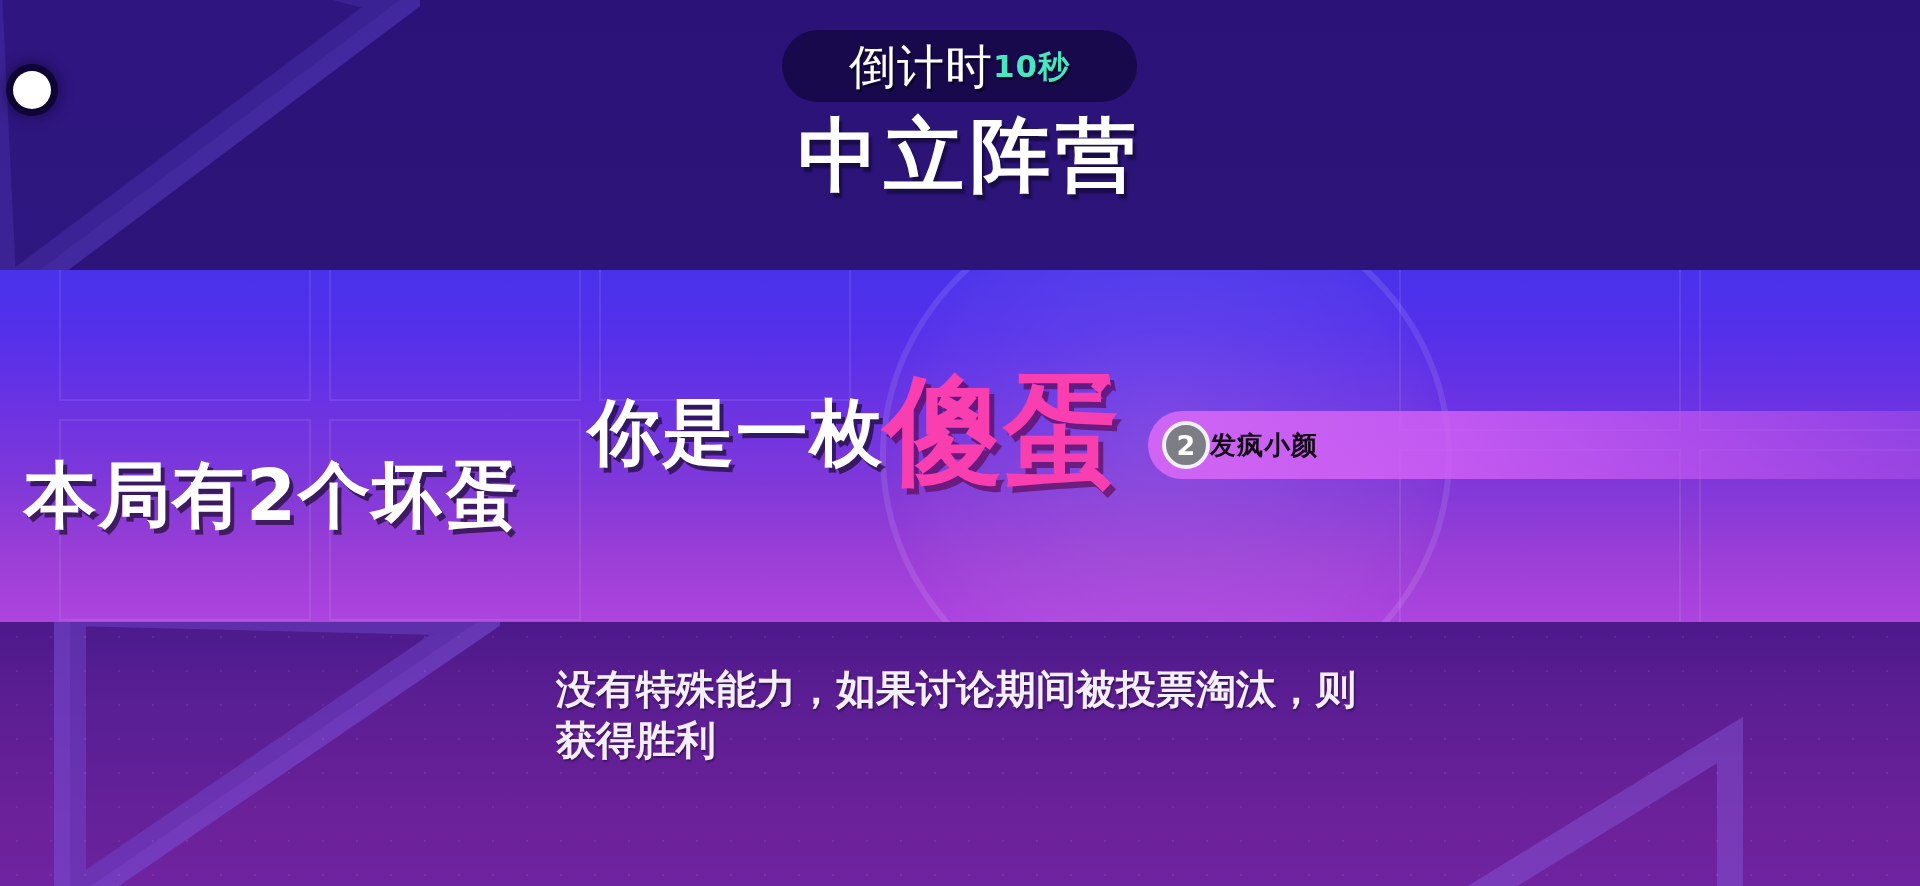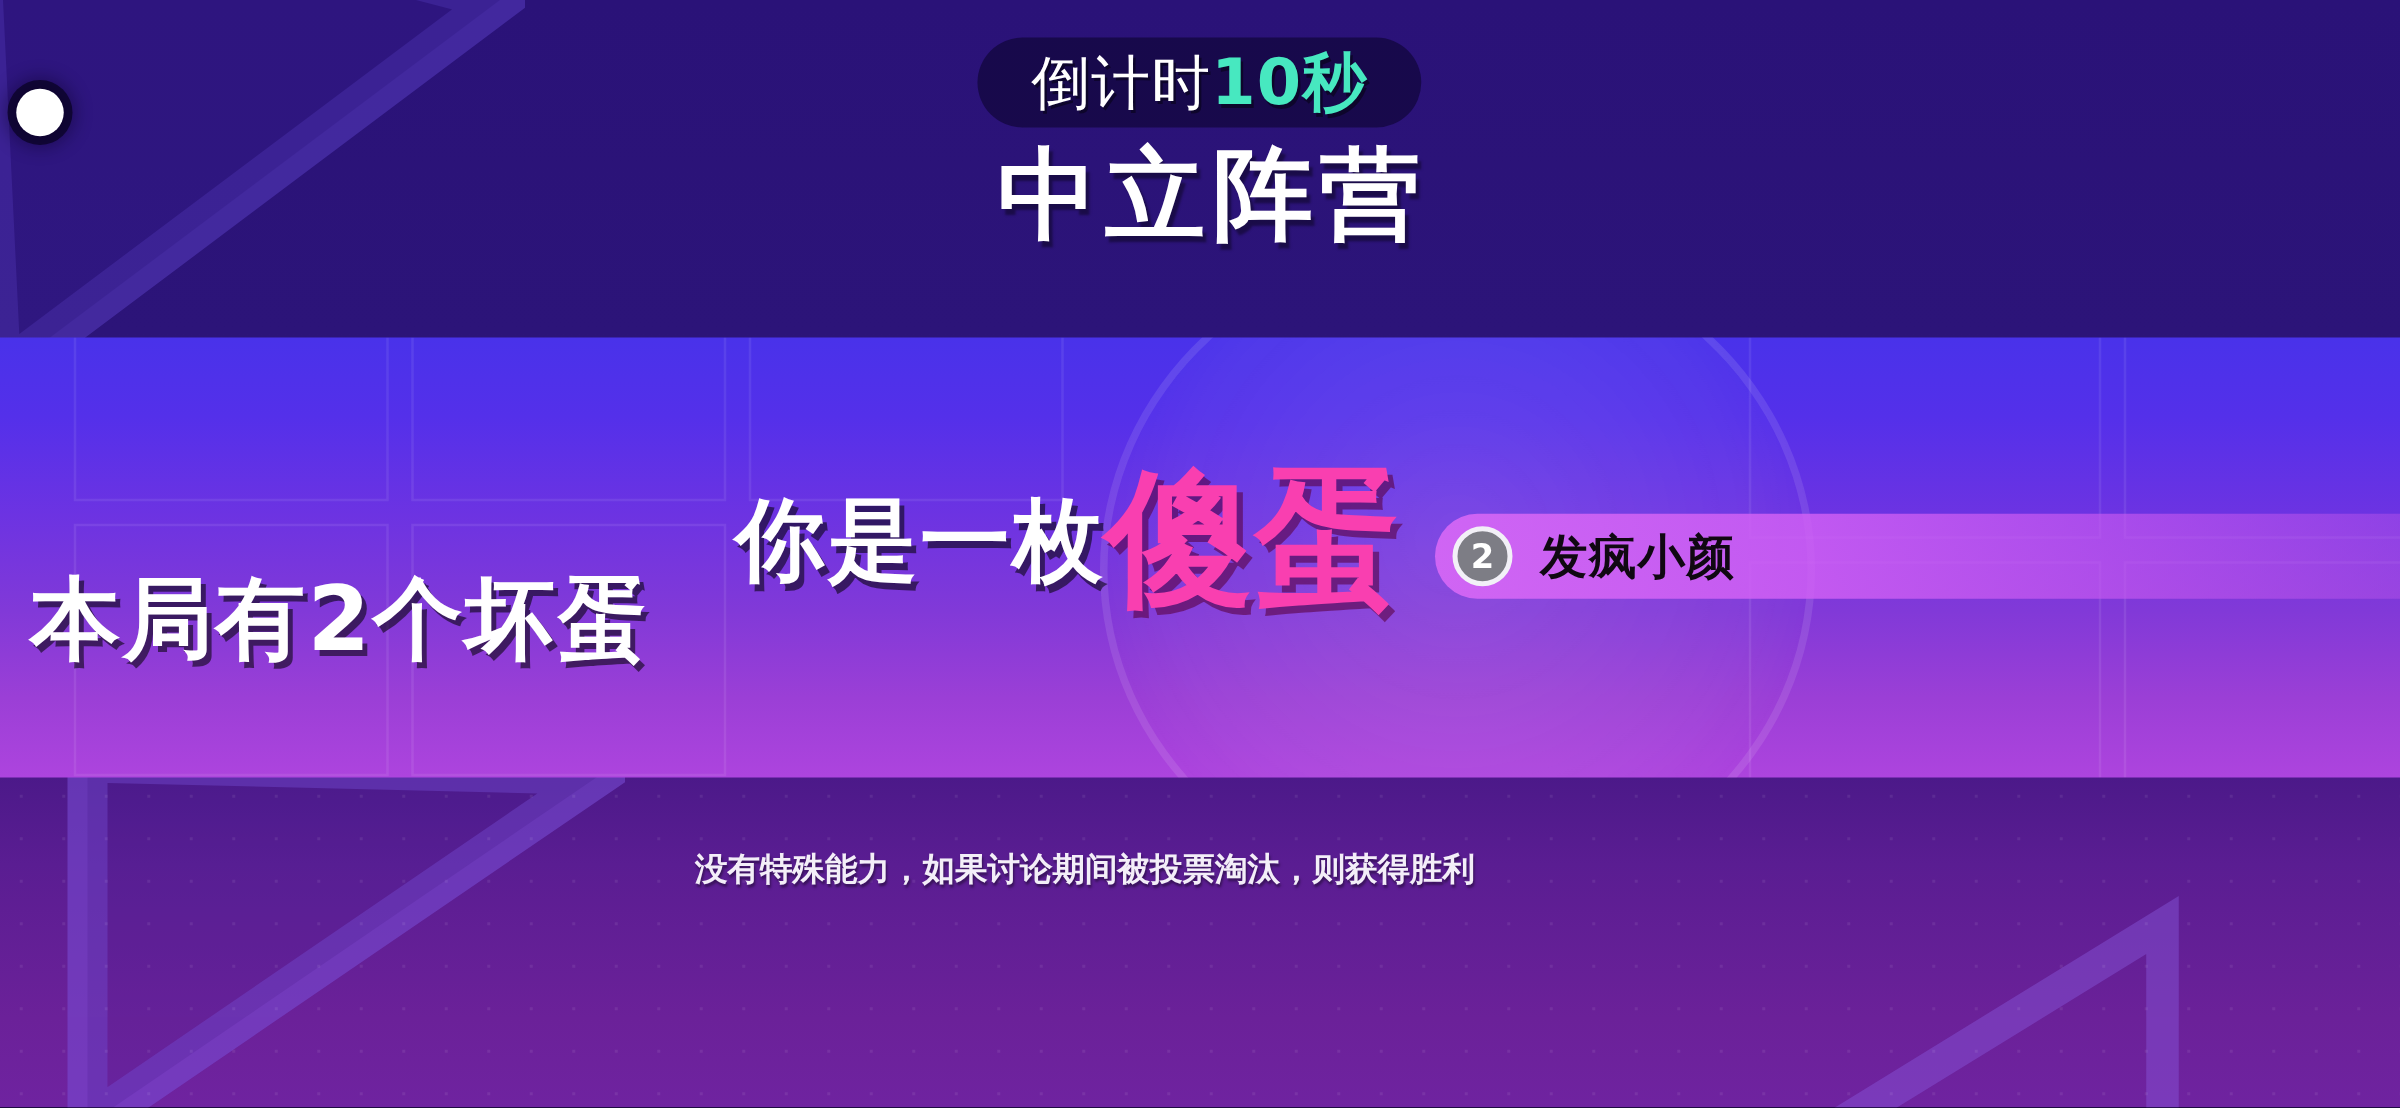--- a/index.html
+++ b/index.html
@@ -91,21 +91,21 @@
   }
   .countdown-text {
     font-size: 47px;
     font-weight: normal;
     color: #ffffff;
     line-height: 1;
     text-shadow: 2px 3px 0 rgba(0,0,0,0.42);
     font-family: "DejaVu Sans", "Liberation Sans", sans-serif;
   }
   .countdown-value {
-    font-size: 51px;
+    font-size: 31px;
     font-weight: bold;
     color: #47e8c0;
     line-height: 1;
     text-shadow: 2px 3px 0 rgba(0,0,0,0.42);
     font-family: "DejaVu Sans", "Liberation Sans", sans-serif;
   }
 
   
   .camp-title {
     position: absolute;
@@ -235,43 +235,41 @@
     display: flex;
     align-items: center;
     justify-content: center;
     font-size: 27px;
     font-weight: bold;
     color: #ffffff;
     flex: 0 0 auto;
     font-family: "DejaVu Sans", "Liberation Sans", sans-serif;
   }
   .player-name {
-    margin-left: 22px;
-    font-size: 38px;
+    font-size: 26px;
     font-weight: bold;
     color: #100812;
     letter-spacing: 1px;
     white-space: nowrap;
     font-family: "DejaVu Sans", "Liberation Sans", sans-serif;
   }
 
   
   .role-desc {
     position: absolute;
     left: 556px;
     top: 664px;
     width: 820px;
-    font-size: 26px;
+    font-size: 40px;
     font-weight: bold;
     line-height: 1.28;
     color: #f3eef8;
     letter-spacing: 0px;
     text-shadow: 1px 2px 2px rgba(0,0,0,0.40);
     font-family: "DejaVu Sans", "Liberation Sans", sans-serif;
-    margin-top: 16px;
   }
 
   
   .subtitle {
     position: absolute;
     left: 0;
     right: 0;
     top: 764px;
     text-align: center;
     font-size: 54px;

